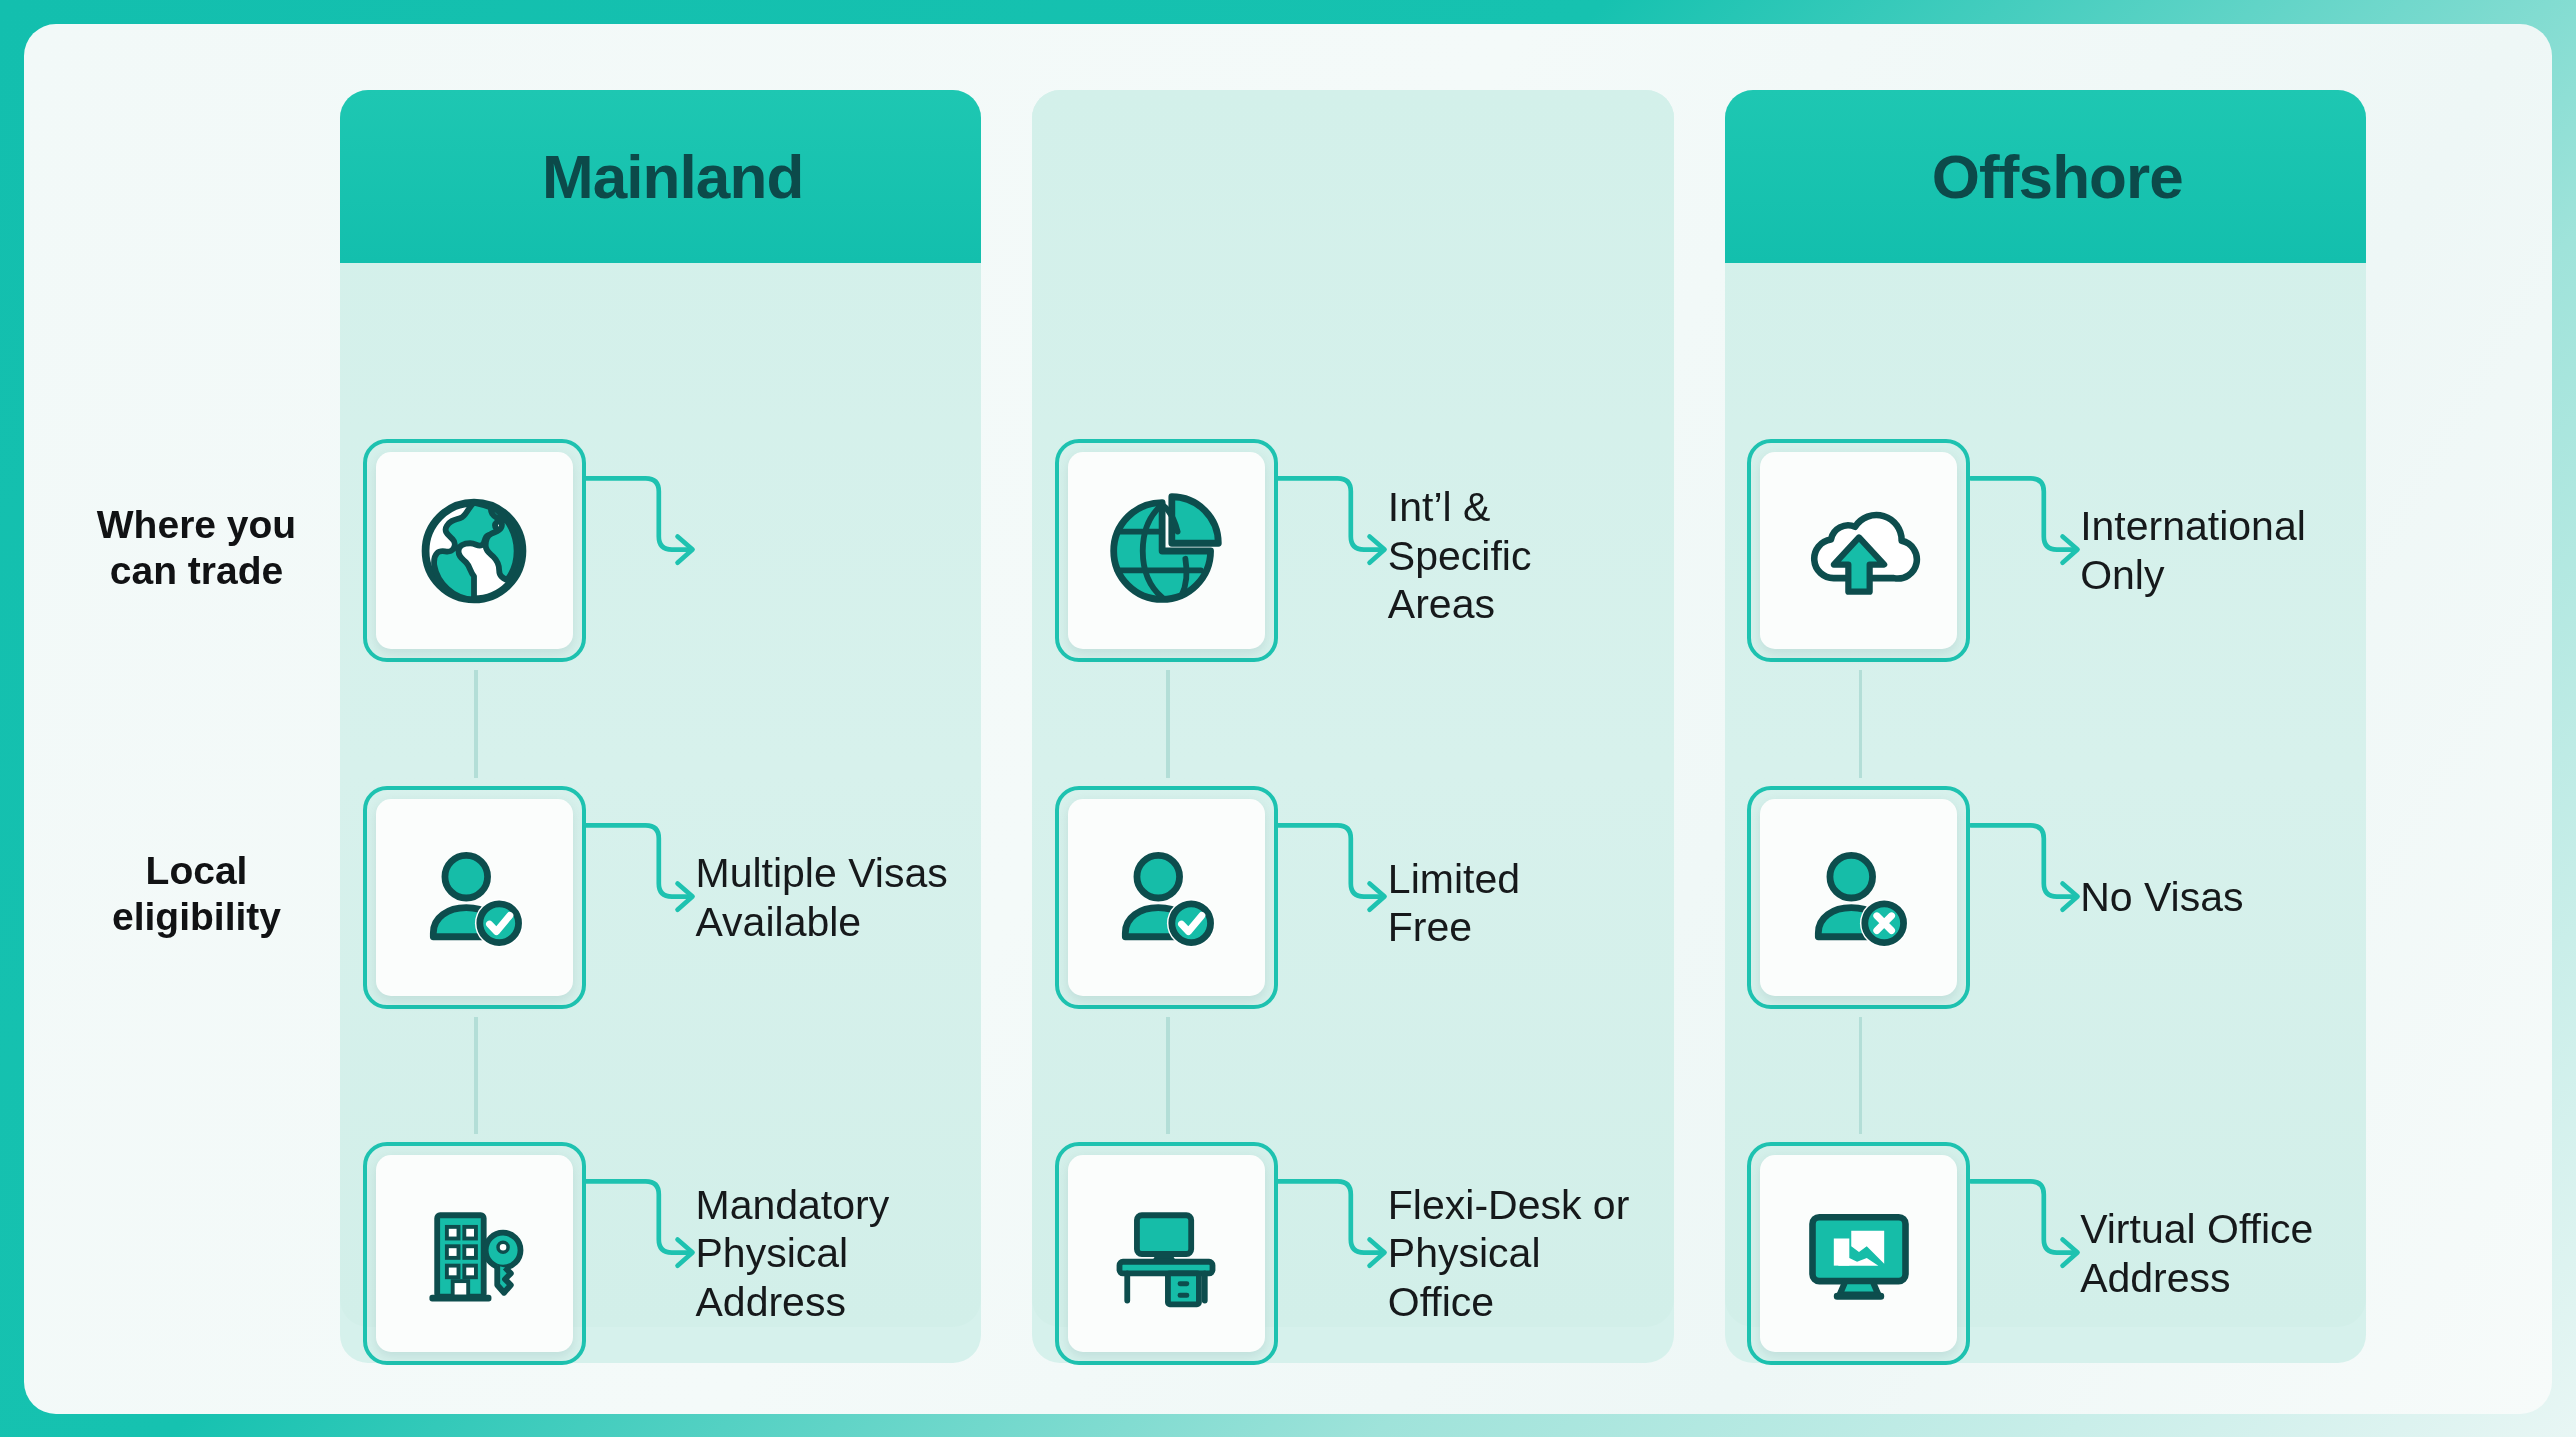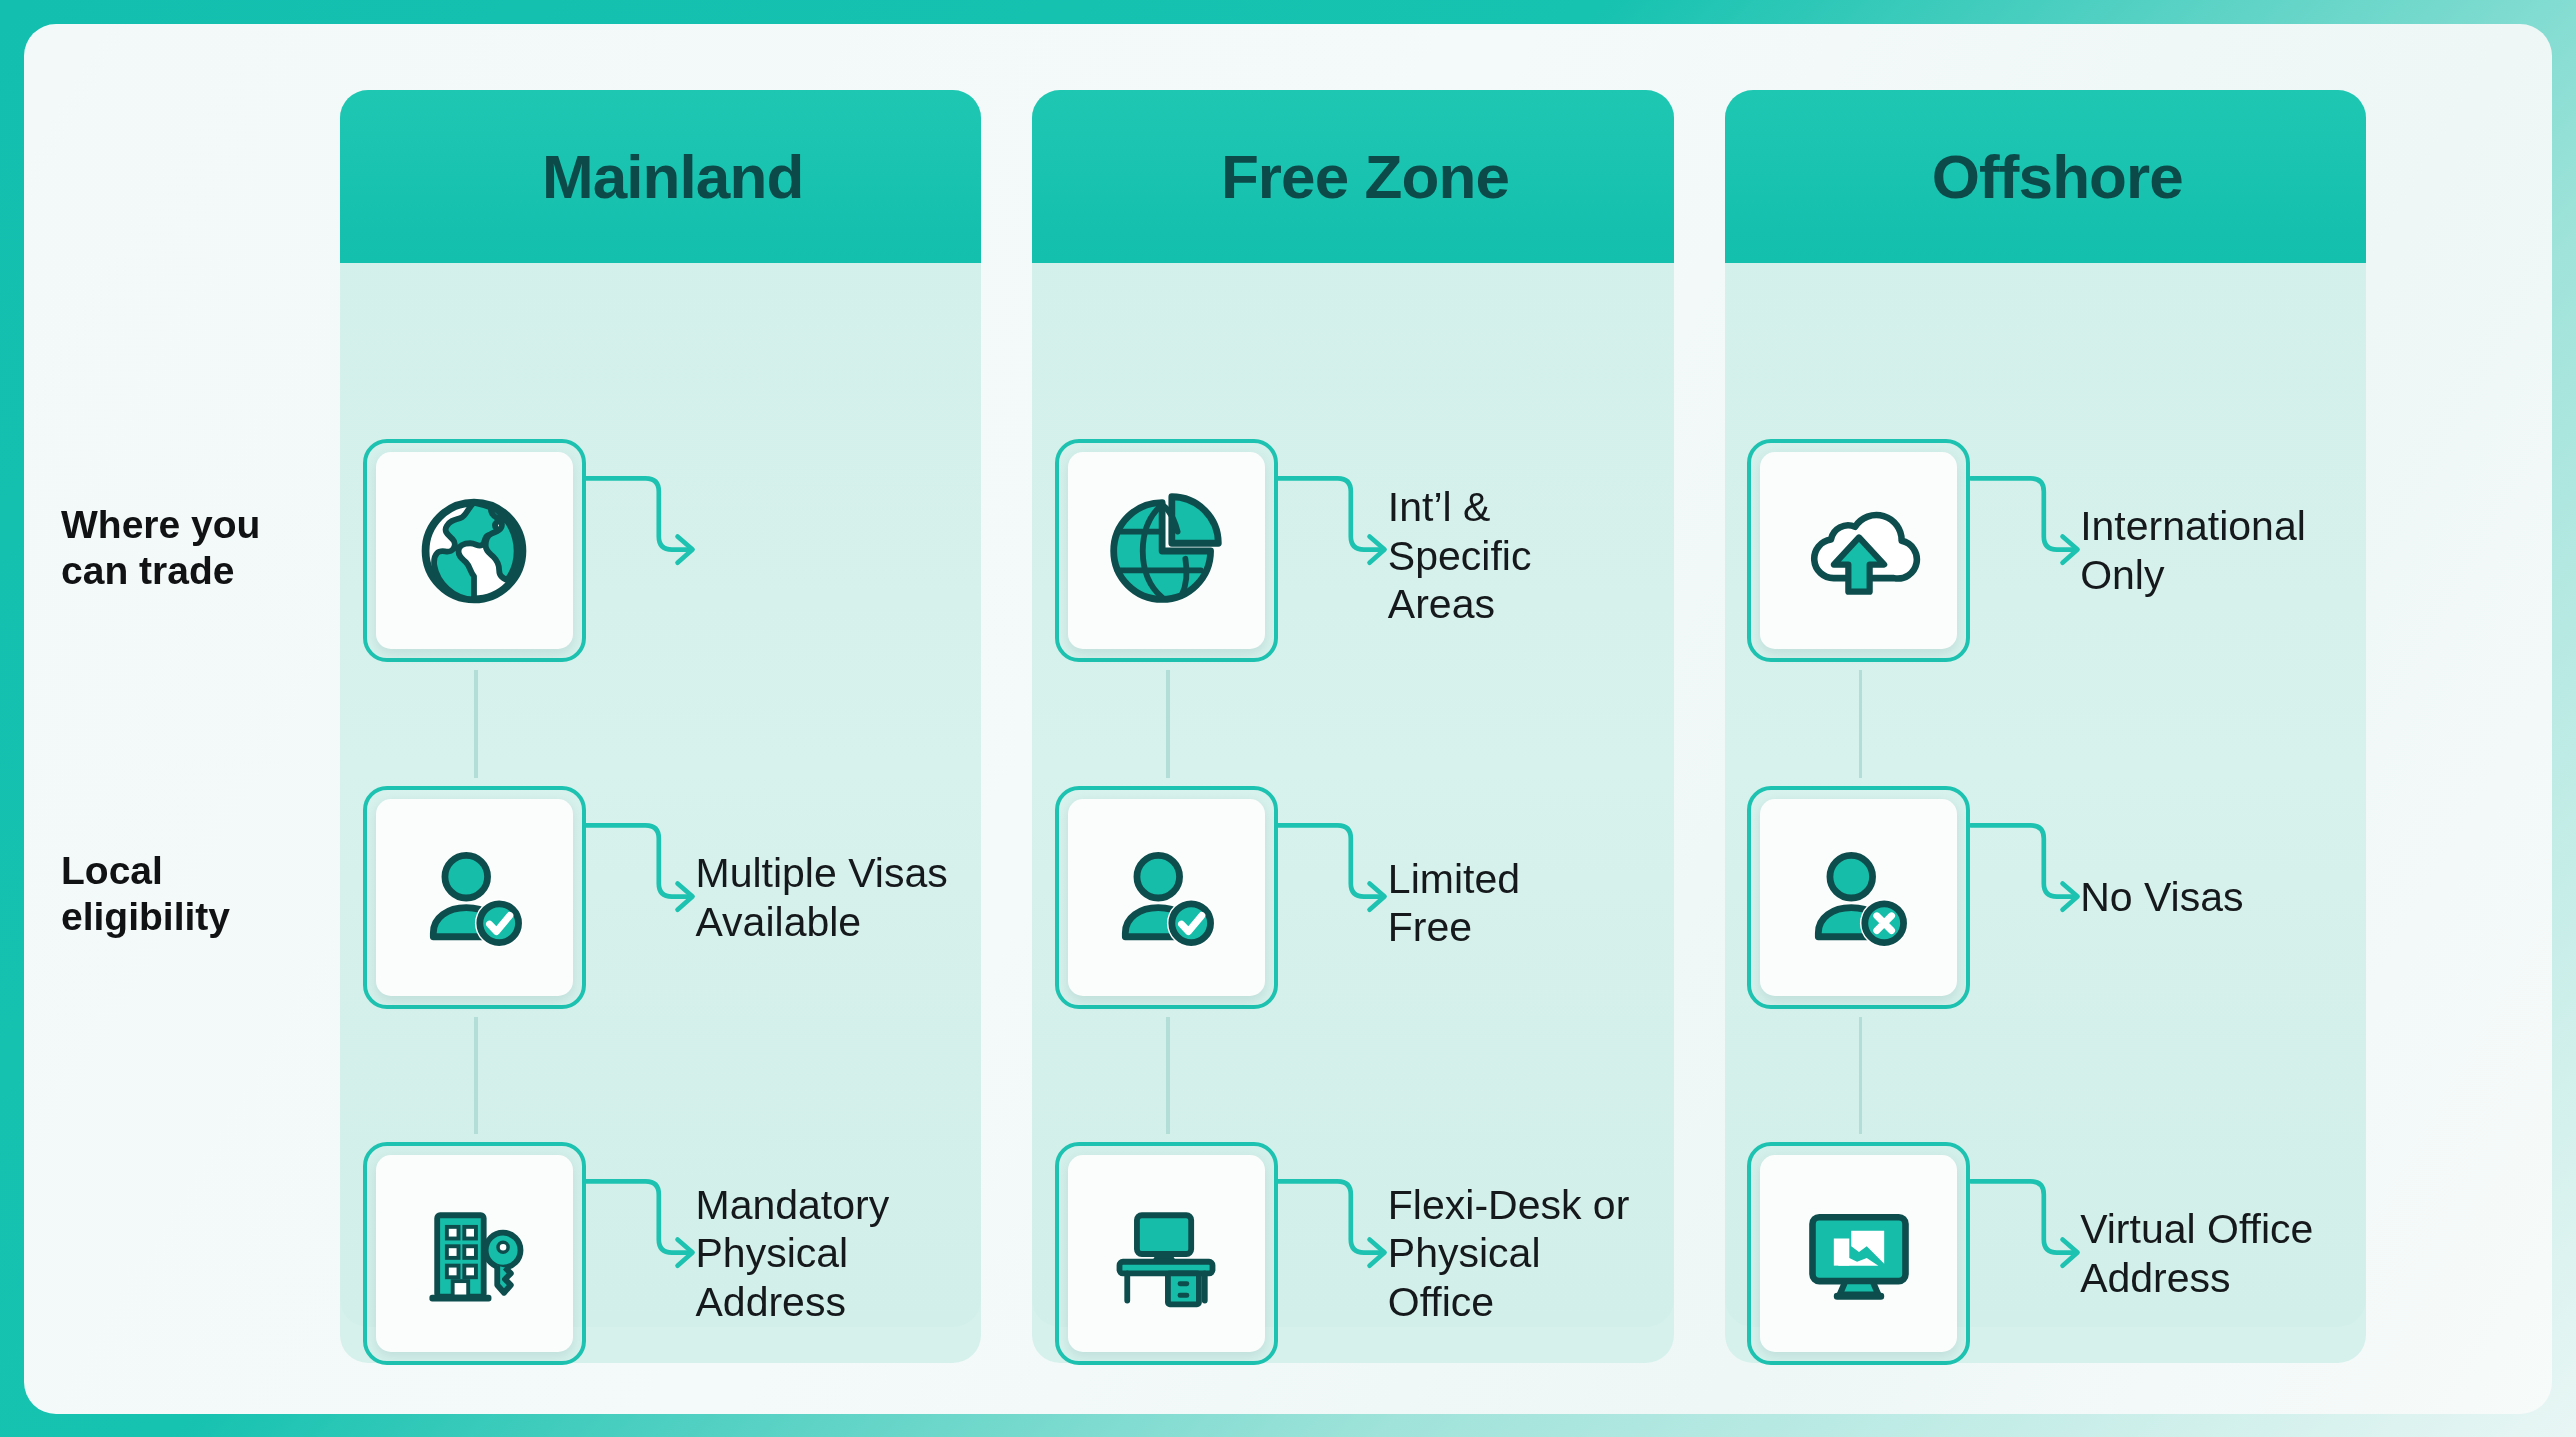--- a/index.html
+++ b/index.html
@@ -81,20 +81,21 @@
     position: absolute;
     left: 37px;
     top: 66px;
     width: 271px;
     height: 1273px;
   }
 
   .row-label {
     position: absolute;
     width: 271px;
+    text-align: center;
     font-size: 39px;
     font-weight: bold;
     color: #111214;
     line-height: 1.18;
   }
   .row-label.r0 { top: 412px; }
   .row-label.r1 { top: 758px; }
   .row-label.r2 { top: 1114px; }
 
   
@@ -272,23 +273,20 @@
                 <path d="M104 104 L120 118 L104 132" fill="none" stroke="#1ec2b0" stroke-width="5" stroke-linecap="round" stroke-linejoin="round"></path>
               </svg>
             </div>
             <div class="value">Mandatory Physical Address</div>
           </div>
         </div>
       </div>
 
       <div class="column">
         <div class="col-body"></div>
-        <div class="col-header">
-          <span>Free Zone</span>
-        </div>
         <div class="rows">
           <div class="connector c0"></div>
           <div class="connector c1"></div>
 
           <div class="row r0">
             <div class="icon-wrap">
               <div class="icon-outline"></div>
               <div class="icon-card">
                 <svg viewBox="0 0 64 64">
                   <path d="M30 7a25 25 0 1 0 25 25h-25z" fill="#16bda8" stroke="#0d4d4d" stroke-width="3.5" stroke-linejoin="round"></path>

